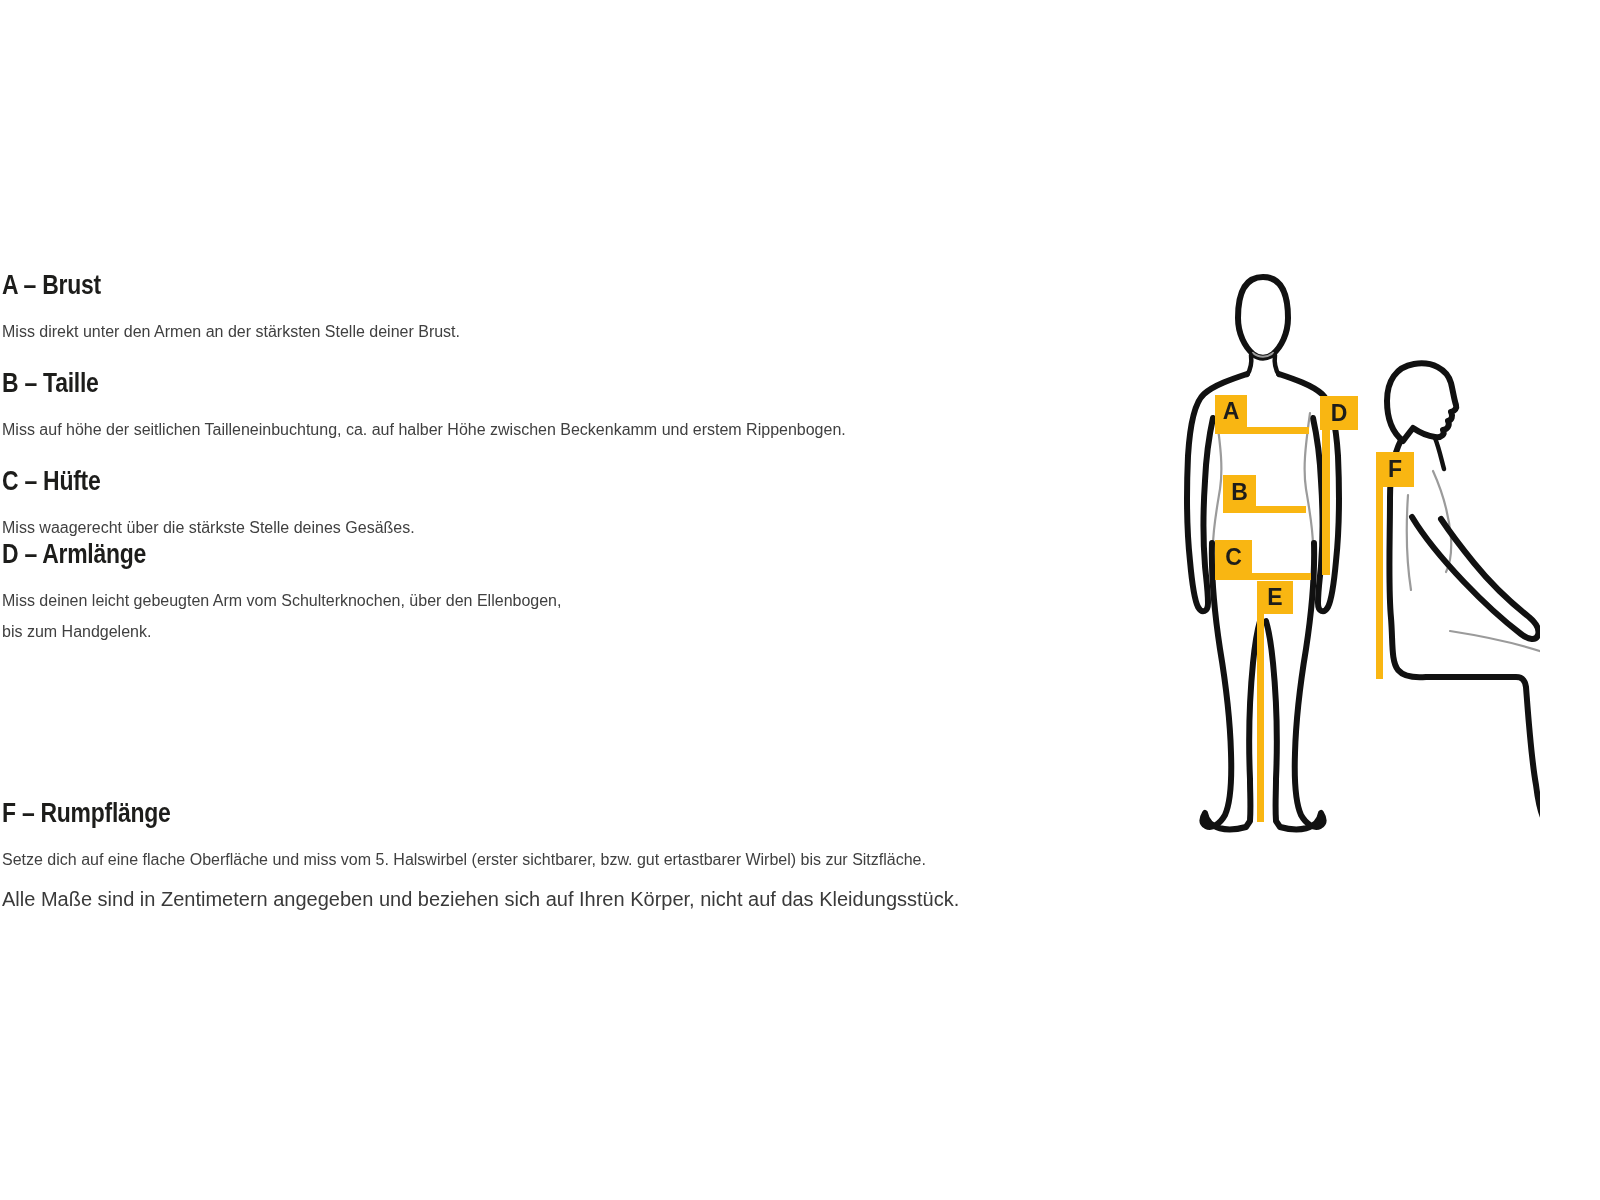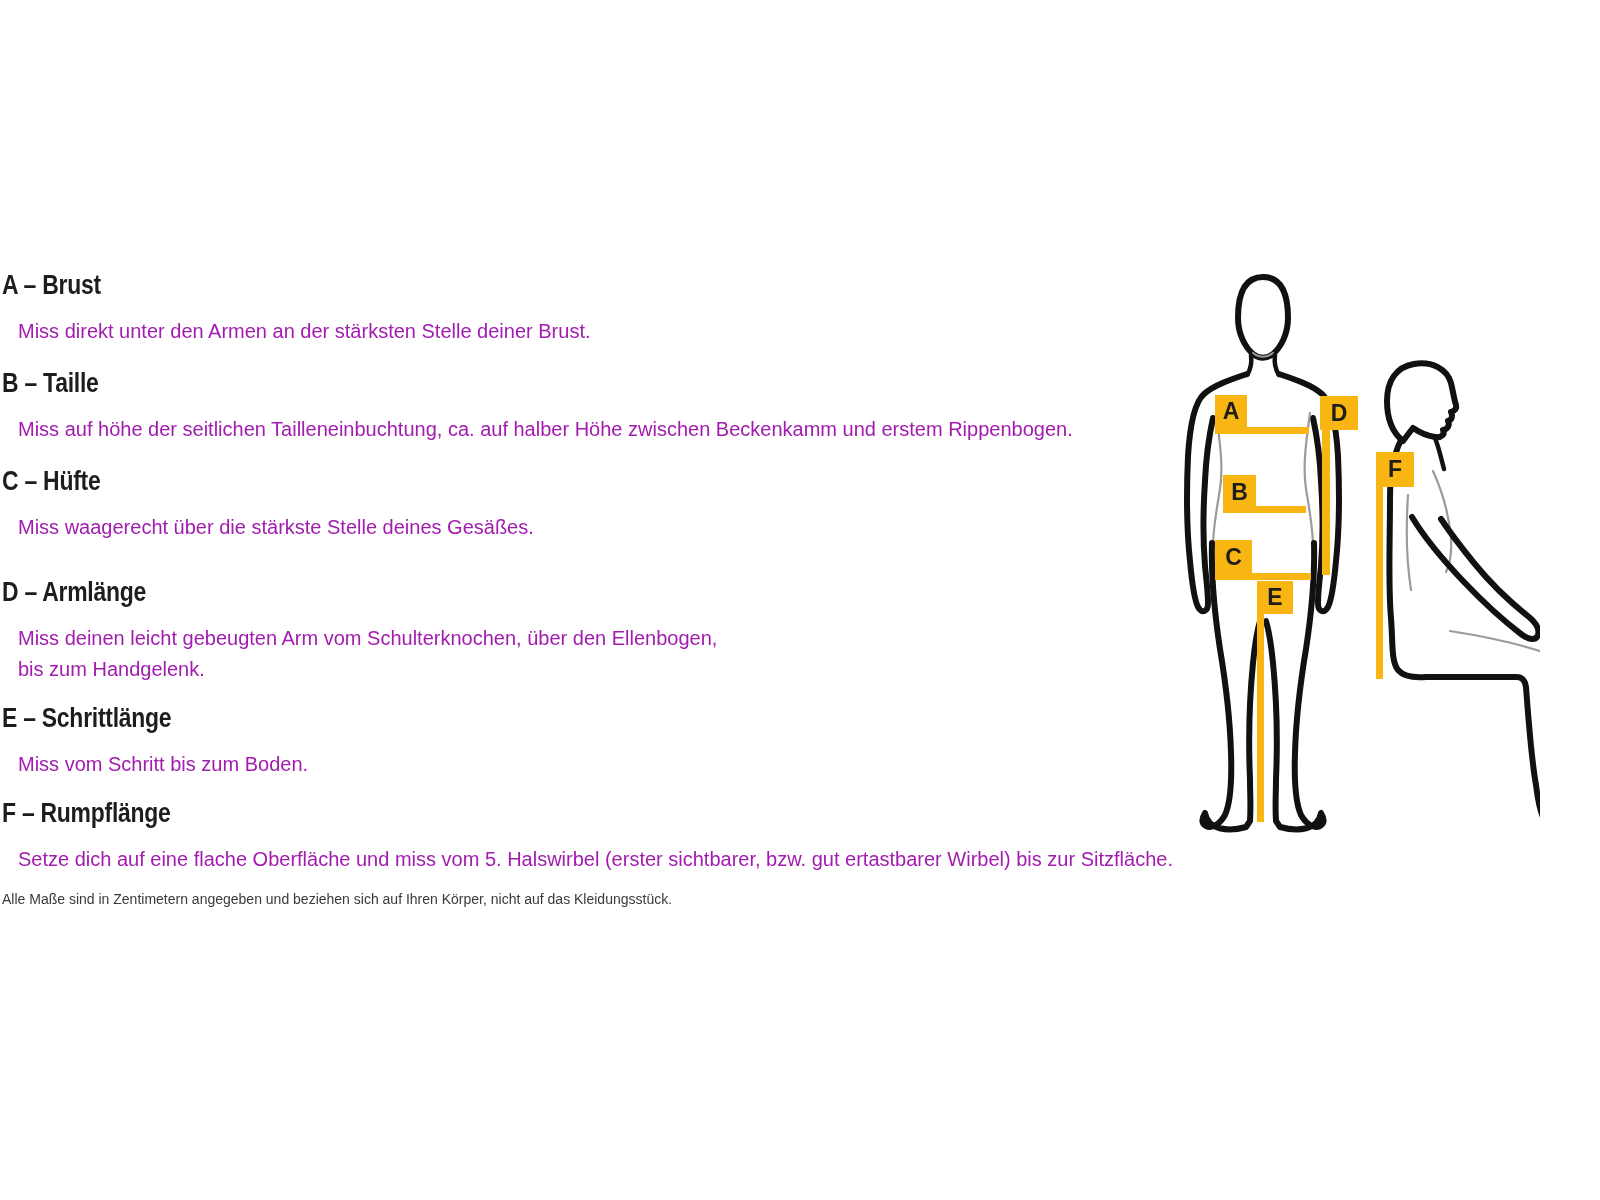--- a/index.html
+++ b/index.html
@@ -14,34 +14,34 @@
   .sec-heading{
     margin:0;
     font-size:27px;font-weight:bold;line-height:34px;
     color:#1d1d1b;
     letter-spacing:-0.3px;
     transform:scaleX(0.85);
     transform-origin:left center;
     white-space:pre;
   }
   .sec-desc{
-    margin:14px 0 0 16px;
-    font-size:20px;font-weight:400;line-height:31px;
-    color:#a21caf;
+    margin:14px 0 0 0;
+    font-size:16px;font-weight:400;line-height:31px;
+    color:#404040;
     white-space:pre;
   }
   .footnote{
     position:absolute;left:2px;top:884px;width:1440px;
     margin:0;
-    font-size:14px;line-height:31px;color:#3a3a3a;white-space:pre;
+    font-size:20px;line-height:31px;color:#3a3a3a;white-space:pre;
   }
   .sec-a{top:268px;}
   .sec-b{top:366px;}
   .sec-c{top:464px;}
-  .sec-d{top:575px;}
+  .sec-d{top:537px;}
   .sec-e{top:701px;}
   .sec-f{top:796px;}
 
   #diagram{position:absolute;left:1150px;top:260px;width:450px;height:585px;}
   #figures-svg{position:absolute;left:0;top:0;}
   .marker-box{
     position:absolute;
     background:#F9B612;
     color:#1d1d1b;
     font-size:23px;font-weight:bold;
@@ -86,24 +86,20 @@
     <h3 class="sec-heading">B – Taille</h3>
     <p class="sec-desc">Miss auf höhe der seitlichen Tailleneinbuchtung, ca. auf halber Höhe zwischen Beckenkamm und erstem Rippenbogen.</p>
   </div>
 
   <div class="section sec-d">
     <h3 class="sec-heading">D – Armlänge</h3>
     <p class="sec-desc">Miss deinen leicht gebeugten Arm vom Schulterknochen, über den Ellenbogen,
 bis zum Handgelenk.</p>
   </div>
 
-  <div class="section sec-e">
-    <h3 class="sec-heading">E – Schrittlänge</h3>
-    <p class="sec-desc">Miss vom Schritt bis zum Boden.</p>
-  </div>
 
   <div class="section sec-f">
     <h3 class="sec-heading">F – Rumpflänge</h3>
     <p class="sec-desc">Setze dich auf eine flache Oberfläche und miss vom 5. Halswirbel (erster sichtbarer, bzw. gut ertastbarer Wirbel) bis zur Sitzfläche.</p>
   </div>
 
   <p class="footnote">Alle Maße sind in Zentimetern angegeben und beziehen sich auf Ihren Körper, nicht auf das Kleidungsstück.</p>
 
   <div id="diagram">
 

